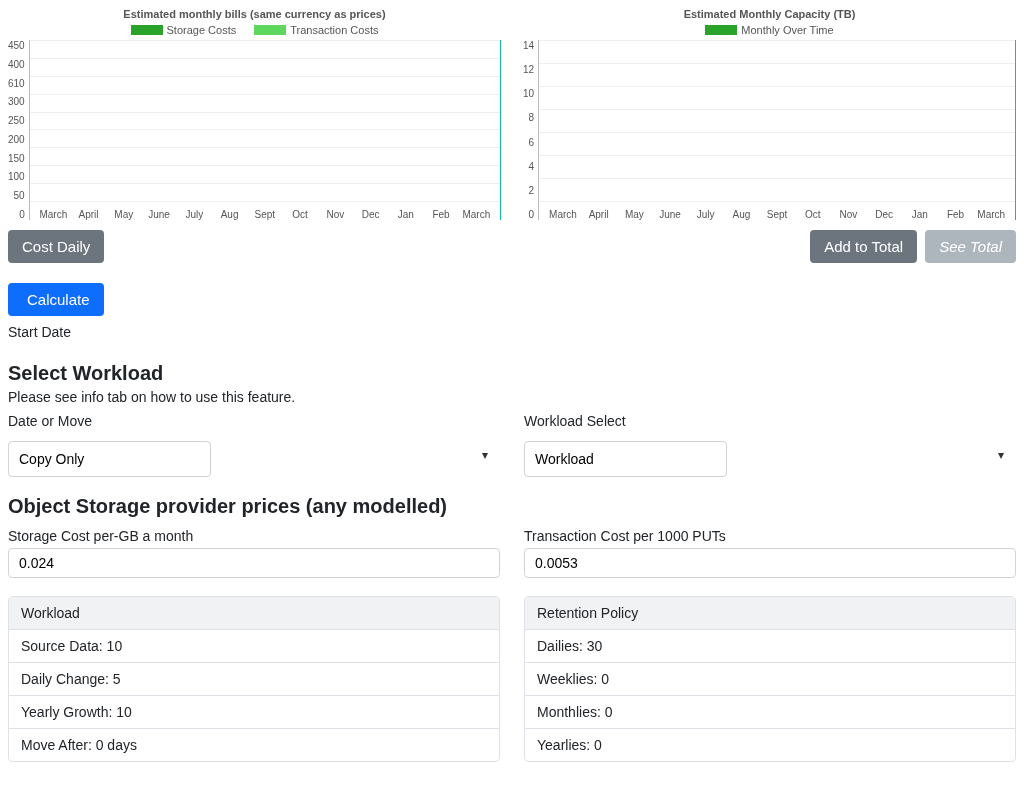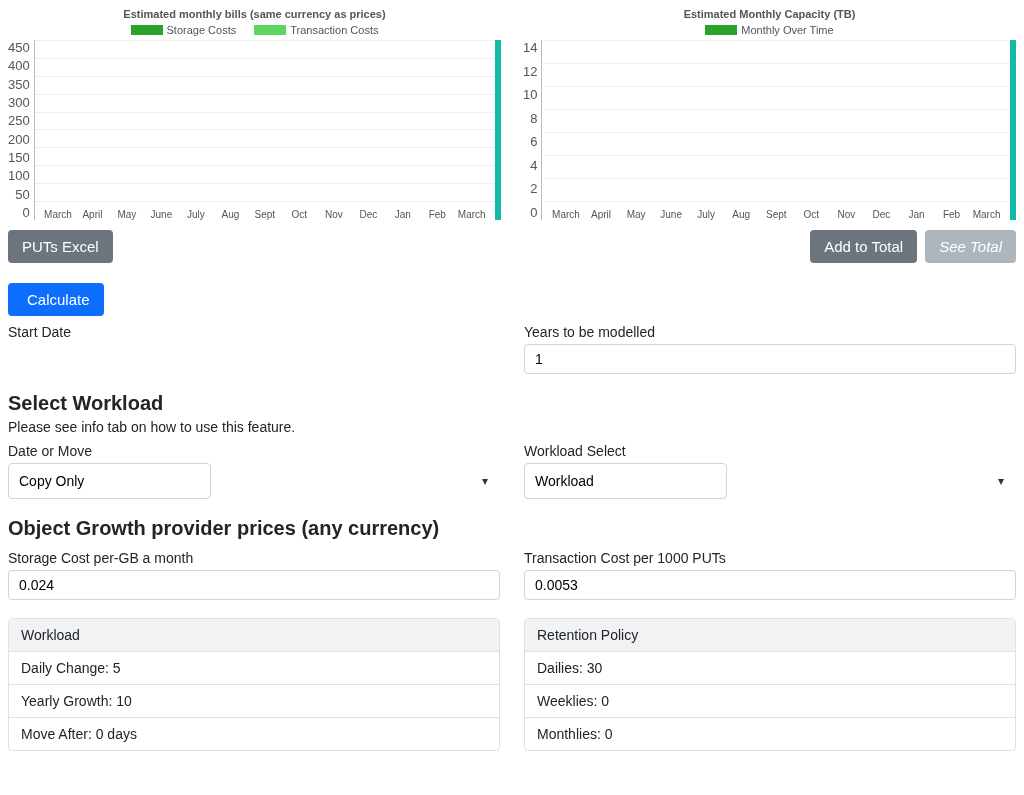--- a/index.html
+++ b/index.html
@@ -15,22 +15,22 @@
   }
   *{box-sizing:border-box;}
   body{margin:0;padding:8px 8px 24px 8px;font-family:"Segoe UI",Tahoma,Arial,sans-serif;color:#212529;background:#fff;width:1024px;}
   .charts-row{display:flex;gap:22px;}
   .chart-block{flex:1;display:flex;flex-direction:column;align-items:center;}
   .chart-title{font-size:11px;font-weight:700;color:#555;margin-bottom:4px;}
   .legend{display:flex;gap:18px;margin-bottom:4px;}
   .legend-item{display:flex;align-items:center;gap:4px;font-size:11px;color:#555;}
   .legend-swatch{width:32px;height:10px;}
   .chart-wrap{display:flex;align-items:stretch;height:180px;width:100%;}
-  .y-axis{display:flex;flex-direction:column;justify-content:space-between;align-items:flex-end;padding-right:4px;font-size:13px;color:#555;}
-  .plot{flex:1;position:relative;border-top:0;border-left:1px solid #bbb;border-right:6px solid #14b8a6;}
+  .y-axis{display:flex;flex-direction:column;justify-content:space-between;align-items:flex-end;padding-right:4px;font-size:10px;color:#555;}
+  .plot{flex:1;position:relative;border-top:0;border-left:1px solid #bbb;border-right:1px solid #14b8a6;}
   .grid{position:absolute;inset:0 0 18px 0;display:flex;flex-direction:column;justify-content:space-between;}
   .gline{border-top:1px solid #eee;height:0;}
   .bars{position:absolute;inset:0 6px 18px 6px;display:flex;align-items:flex-end;justify-content:space-around;gap:6px;}
   .bar{flex:1;max-width:30px;min-width:20px;position:relative;display:flex;flex-direction:column;justify-content:flex-end;}
   .seg-storage{background:var(--storage-green);width:100%;}
   .seg-trans{background:var(--transaction-green);width:100%;}
   .seg-cap{background:var(--storage-green);width:100%;}
   .x-axis{position:absolute;left:6px;right:6px;bottom:0;display:flex;justify-content:space-around;}
   .x-tick{flex:1;text-align:center;font-size:10px;color:#555;}
   .btn{border:none;border-radius:4px;padding:8px 14px;font-size:15px;color:#fff;cursor:pointer;}
@@ -40,21 +40,21 @@
   .cost-excel-row{display:flex;margin-top:10px;}
   .right-btns{margin-left:auto;display:flex;gap:8px;}
   .form-section{margin-top:20px;}
   .row{display:flex;gap:24px;margin-top:8px;}
   .col{flex:1;display:flex;flex-direction:column;}
   .label{font-size:14px;margin-bottom:4px;}
   .input-group{display:flex;}
   .form-control{flex:1;height:36px;border:1px solid var(--border);border-radius:4px;padding:6px 10px;font-size:14px;background:#fff;}
   .pick-date{height:36px;border:1px solid var(--border);border-left:none;border-radius:0 4px 4px 0;background:#fff;padding:0 12px;font-size:14px;color:#555;cursor:pointer;}
   .input-group .form-control{border-radius:4px 0 0 4px;}
-  .select{appearance:none;-webkit-appearance:none;background:#fff;position:relative;}
+  .select{appearance:none;-webkit-appearance:none;background:#fff;position:relative;margin-top:8px;}
   .select-wrap{position:relative;flex:1;}
   .select-wrap .chev{position:absolute;right:12px;top:50%;transform:translateY(-50%);pointer-events:none;font-size:12px;color:#333;}
   h3.section{font-size:20px;font-weight:700;margin:18px 0 4px 0;}
   .hint{font-size:14px;margin:0 0 8px 0;}
   .panel{border:1px solid var(--panel-border);border-radius:4px;margin-top:10px;}
   .panel-head{background:var(--panel-head);padding:8px 12px;font-size:14px;border-bottom:1px solid var(--panel-border);}
   .panel-item{padding:8px 12px;font-size:14px;border-bottom:1px solid var(--panel-border);}
   .panel-item:last-child{border-bottom:none;}
 </style>
 </head>
@@ -70,21 +70,21 @@
       </div>
       <div class="legend-item">
         <span class="legend-swatch" style="background:var(--transaction-green)"></span>
         <span>Transaction Costs</span>
       </div>
     </div>
     <div class="chart-wrap">
       <div class="y-axis" id="bills-y">
           <span>450</span>
           <span>400</span>
-          <span>350</span>
+          <span>610</span>
           <span>300</span>
           <span>250</span>
           <span>200</span>
           <span>150</span>
           <span>100</span>
           <span>50</span>
           <span>0</span>
         </div>
       <div class="plot">
         <div class="grid" id="bills-grid">
@@ -257,37 +257,33 @@
             <span class="x-tick">Jan</span>
             <span class="x-tick">Feb</span>
             <span class="x-tick">March</span>
           </div>
       </div>
     </div>
   </div>
 </div>
 
 <div class="cost-excel-row">
-  <button class="btn btn-grey">PUTs Excel</button>
+  <button class="btn btn-grey">Cost Daily</button>
   <div class="right-btns">
     <button class="btn btn-grey">Add to Total</button>
     <button class="btn btn-grey-light">See Total</button>
   </div>
 </div>
 
 <div class="form-section">
   <button class="btn btn-blue">Calculate</button>
 
   <div class="row">
     <div class="col">
       <span class="label">Start Date</span>
-    </div>
-    <div class="col">
-      <span class="label">Years to be modelled</span>
-      <input class="form-control" value="1" style="">
     </div>
   </div>
 
   <h3 class="section">Select Workload</h3>
   <p class="hint">Please see info tab on how to use this feature.</p>
 
   <div class="row" style="margin-top:0">
     <div class="col">
       <span class="label">Date or Move</span>
       <div class="select-wrap">
@@ -297,48 +293,50 @@
     </div>
     <div class="col">
       <span class="label">Workload Select</span>
       <div class="select-wrap">
         <input class="form-control select" readonly="" value="Workload" style="">
         <span class="chev">▾</span>
       </div>
     </div>
   </div>
 
-  <h3 class="section">Object Growth provider prices (any currency)</h3>
+  <h3 class="section">Object Storage provider prices (any modelled)</h3>
 
   <div class="row" style="margin-top:10px">
     <div class="col">
       <span class="label">Storage Cost per-GB a month</span>
       <input class="form-control" value="0.024" style="">
     </div>
     <div class="col">
       <span class="label">Transaction Cost per 1000 PUTs</span>
       <input class="form-control" value="0.0053" style="">
     </div>
   </div>
 
   <div class="row">
     <div class="col">
       <div class="panel">
         <div class="panel-head">Workload</div>
         <div id="workload-items">
+            <div class="panel-item">Source Data: 10</div>
             <div class="panel-item">Daily Change: 5</div>
             <div class="panel-item">Yearly Growth: 10</div>
             <div class="panel-item">Move After: 0 days</div>
           </div>
       </div>
     </div>
     <div class="col">
       <div class="panel">
         <div class="panel-head">Retention Policy</div>
         <div id="retention-items">
             <div class="panel-item">Dailies: 30</div>
             <div class="panel-item">Weeklies: 0</div>
             <div class="panel-item">Monthlies: 0</div>
+            <div class="panel-item">Yearlies: 0</div>
           </div>
       </div>
     </div>
   </div>
 </div>
 
 </body></html>

